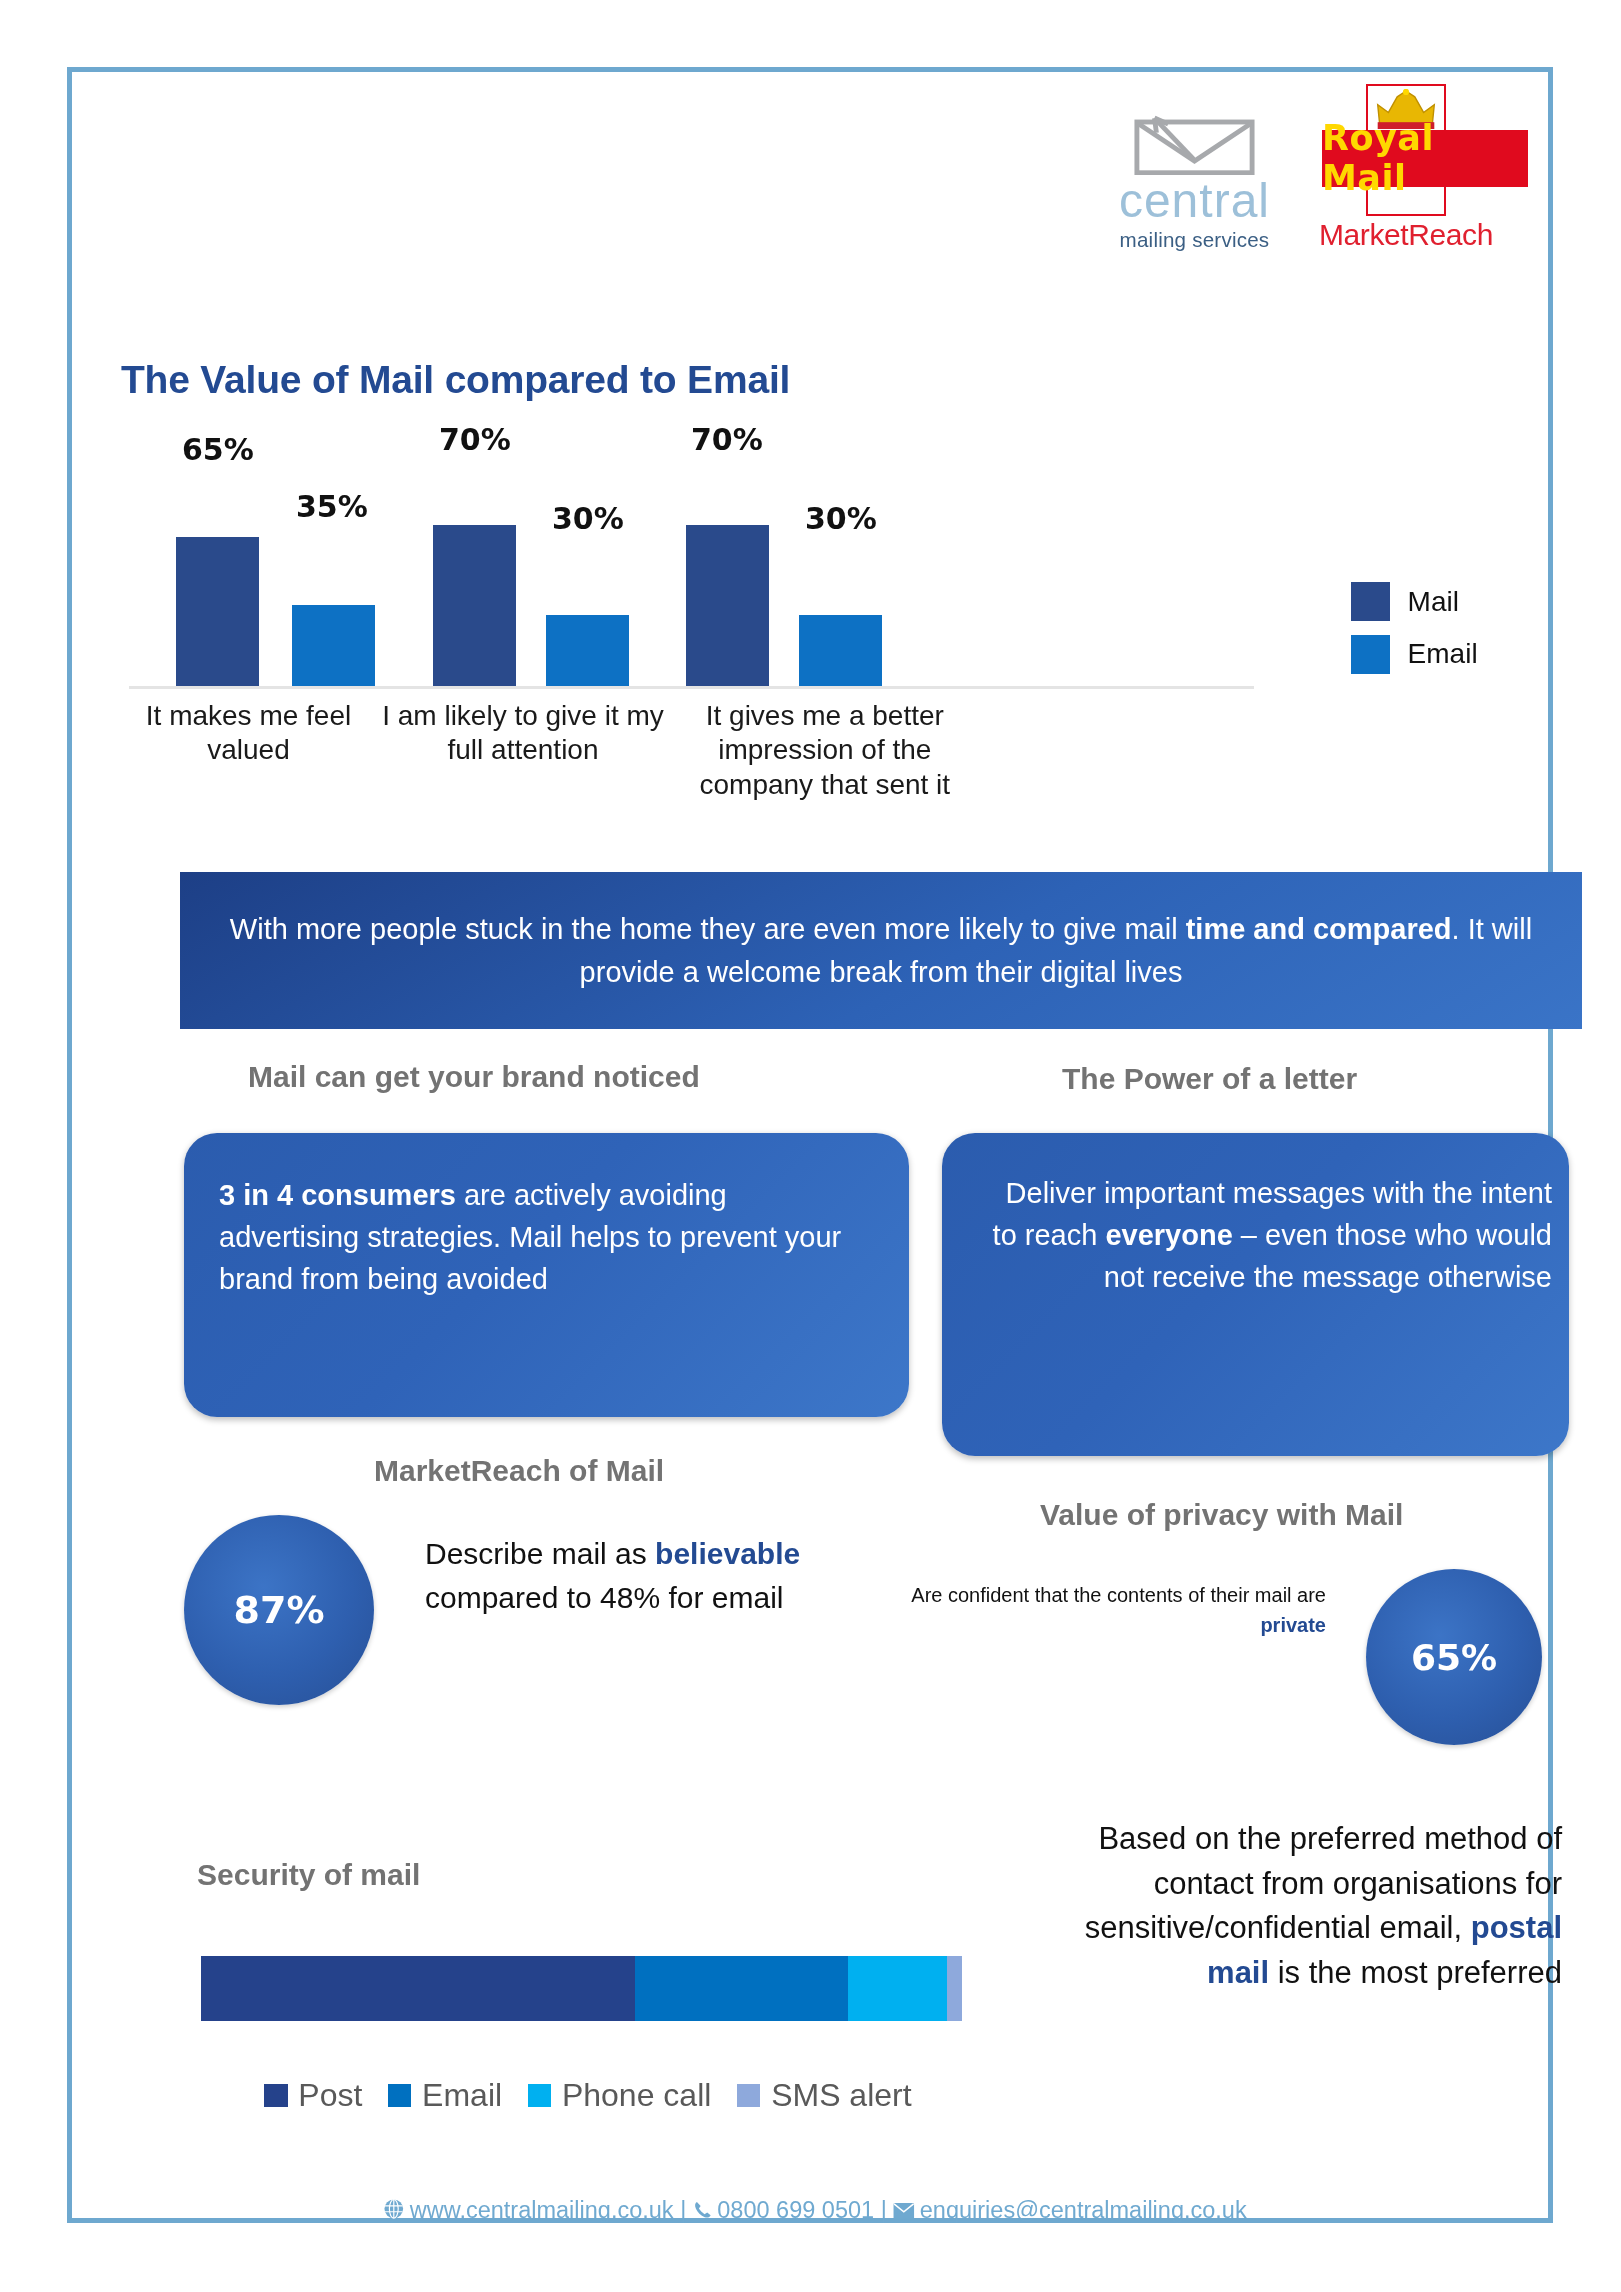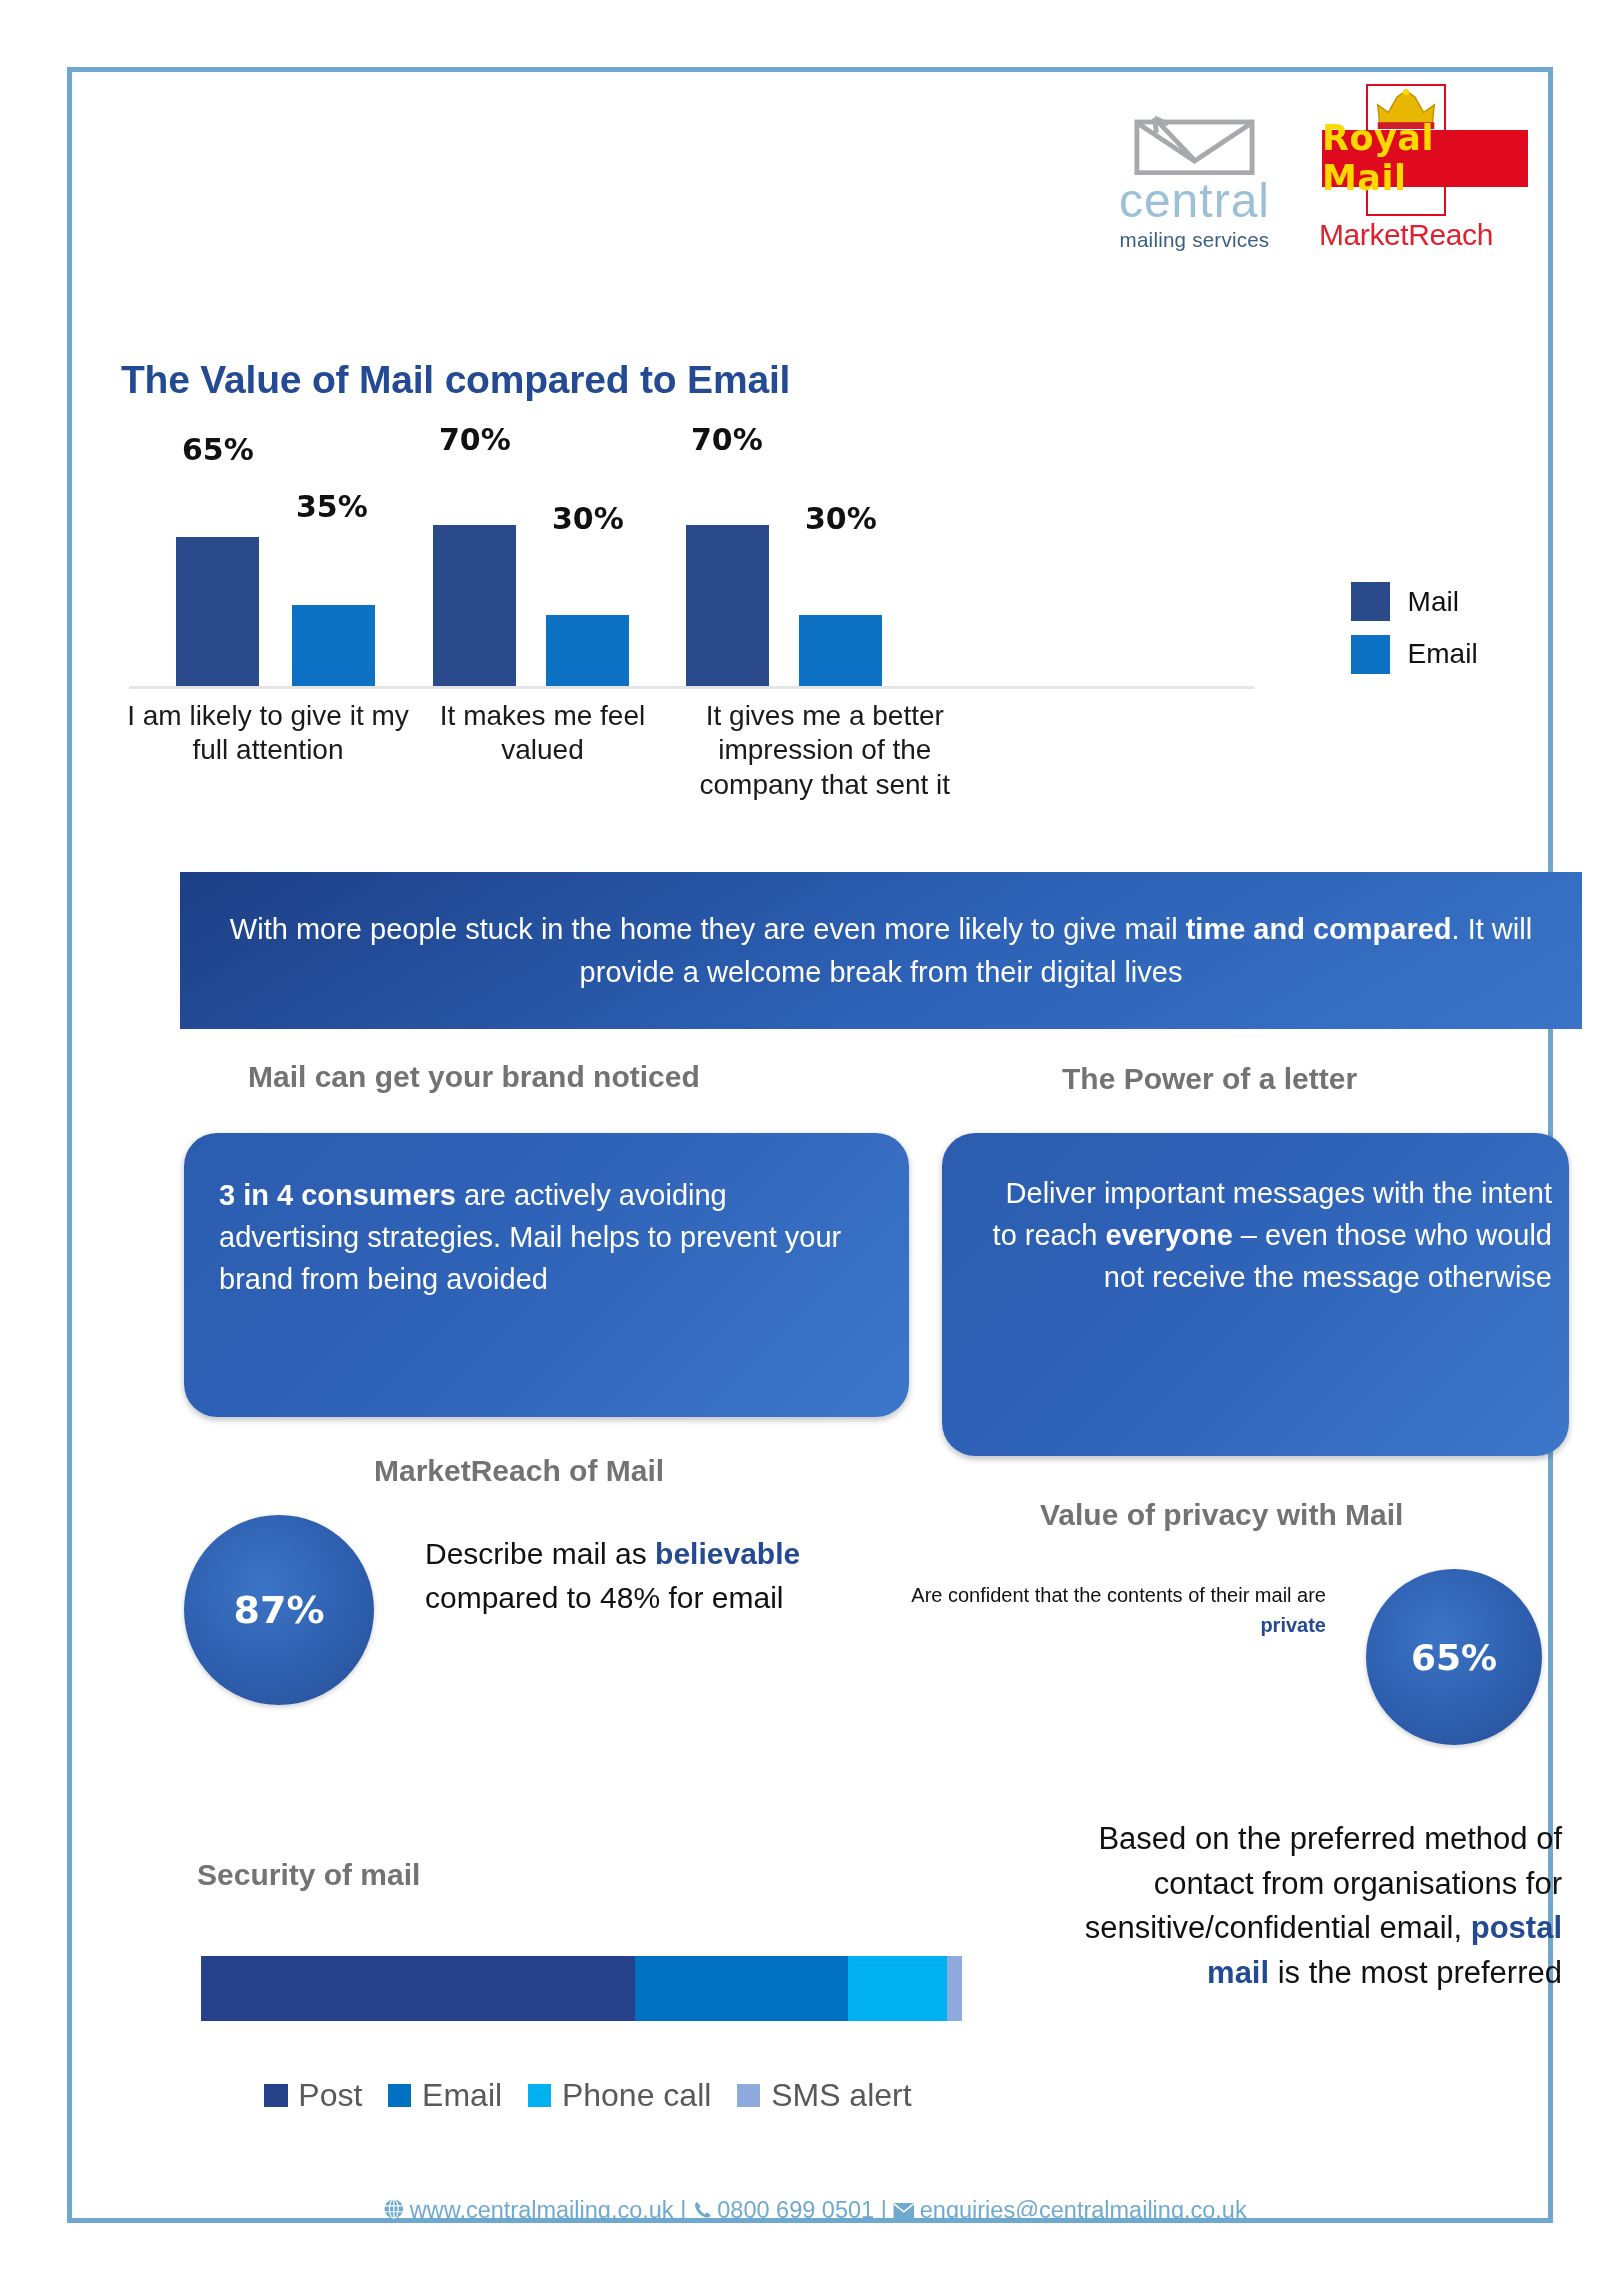--- a/index.html
+++ b/index.html
@@ -146,22 +146,22 @@
     <div class="barlabel" style="left:431px;top:57px;">30%</div>
     <div class="bar" style="left:425px;width:83px;height:71px;background:#0d71c4;"></div>
 
     <div class="barlabel" style="left:570px;top:-21.6px;">70%</div>
     <div class="bar" style="left:565px;width:83px;height:161px;background:#2a4a8b;"></div>
     <div class="barlabel" style="left:684px;top:57px;">30%</div>
     <div class="bar" style="left:678px;width:83px;height:71px;background:#0d71c4;"></div>
   </div>
 
   <div class="cat-labels">
+    <div class="cat" style="width:255px;">It makes me feel valued</div>
     <div class="cat" style="width:294px;">I am likely to give it my full attention</div>
-    <div class="cat" style="width:255px;">It makes me feel valued</div>
     <div class="cat" style="width:294px;margin-left:7.8px;">It gives me a better impression of the company that sent it</div>
   </div>
 
   <div class="legend">
     <div class="legend-row">
       <div class="legend-sw" style="background:#2a4a8b;"></div>
       <div class="legend-tx">Mail</div>
     </div>
     <div class="legend-row">
       <div class="legend-sw" style="background:#0d71c4;"></div>

